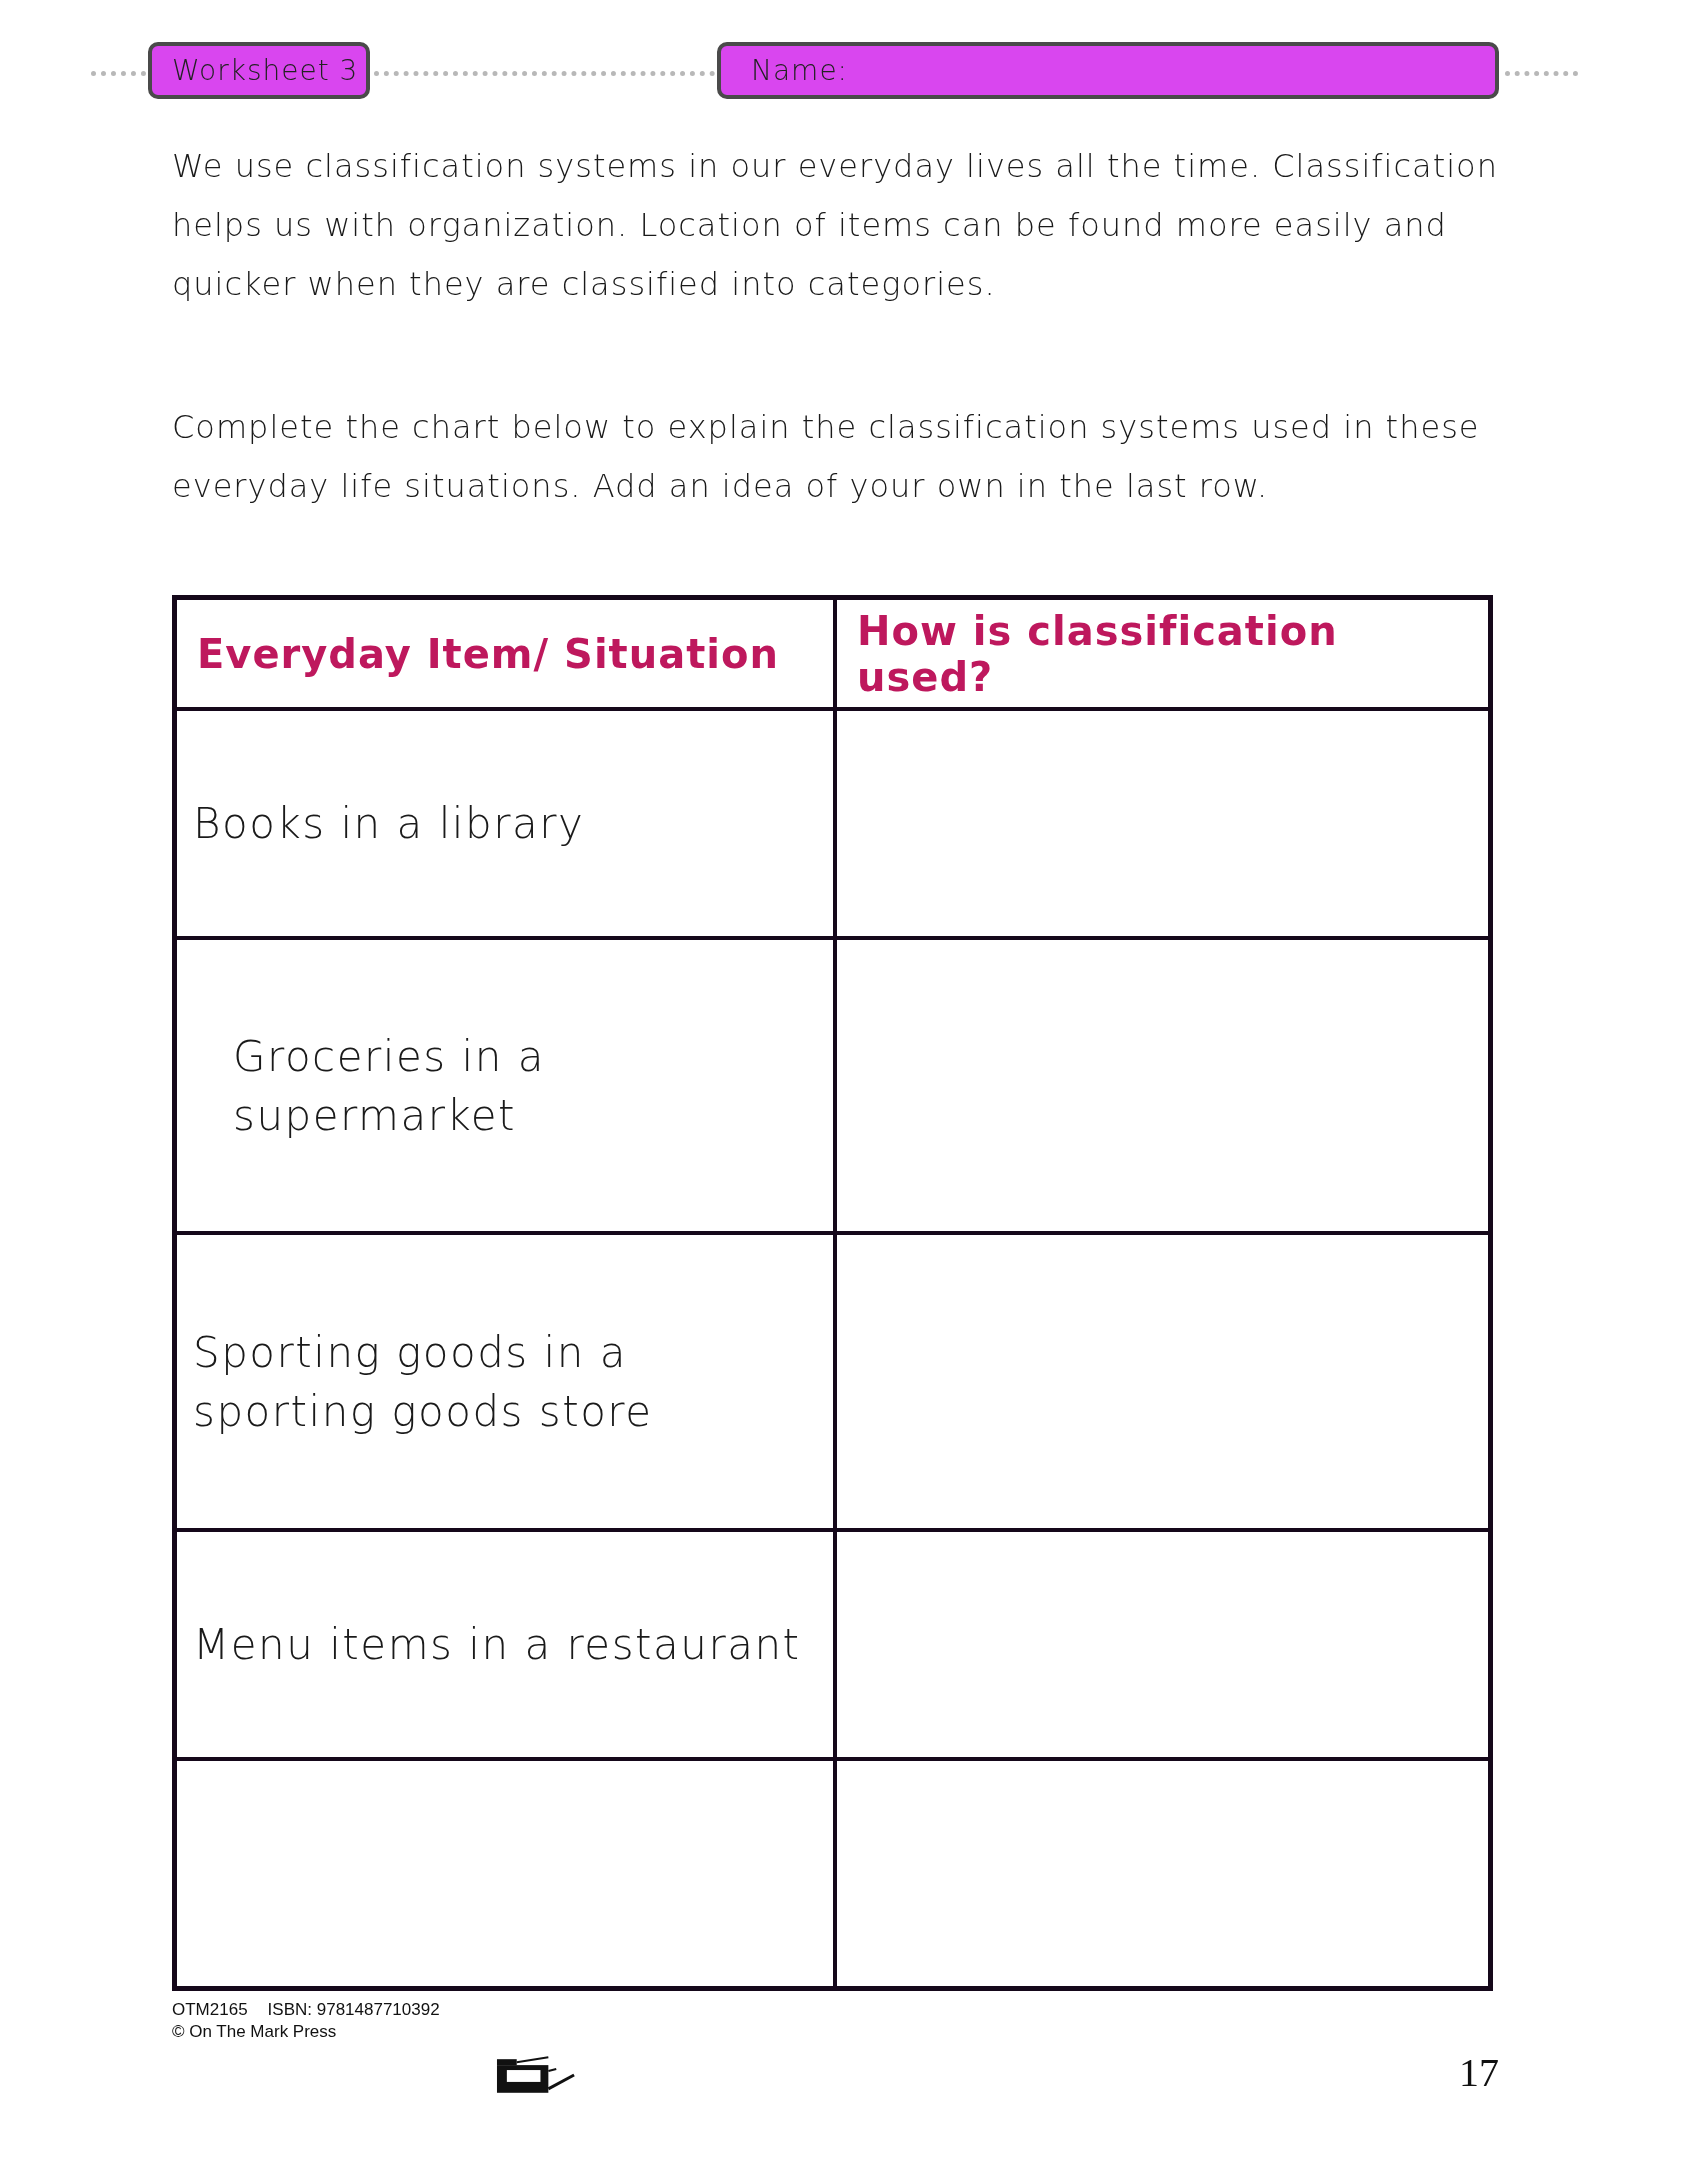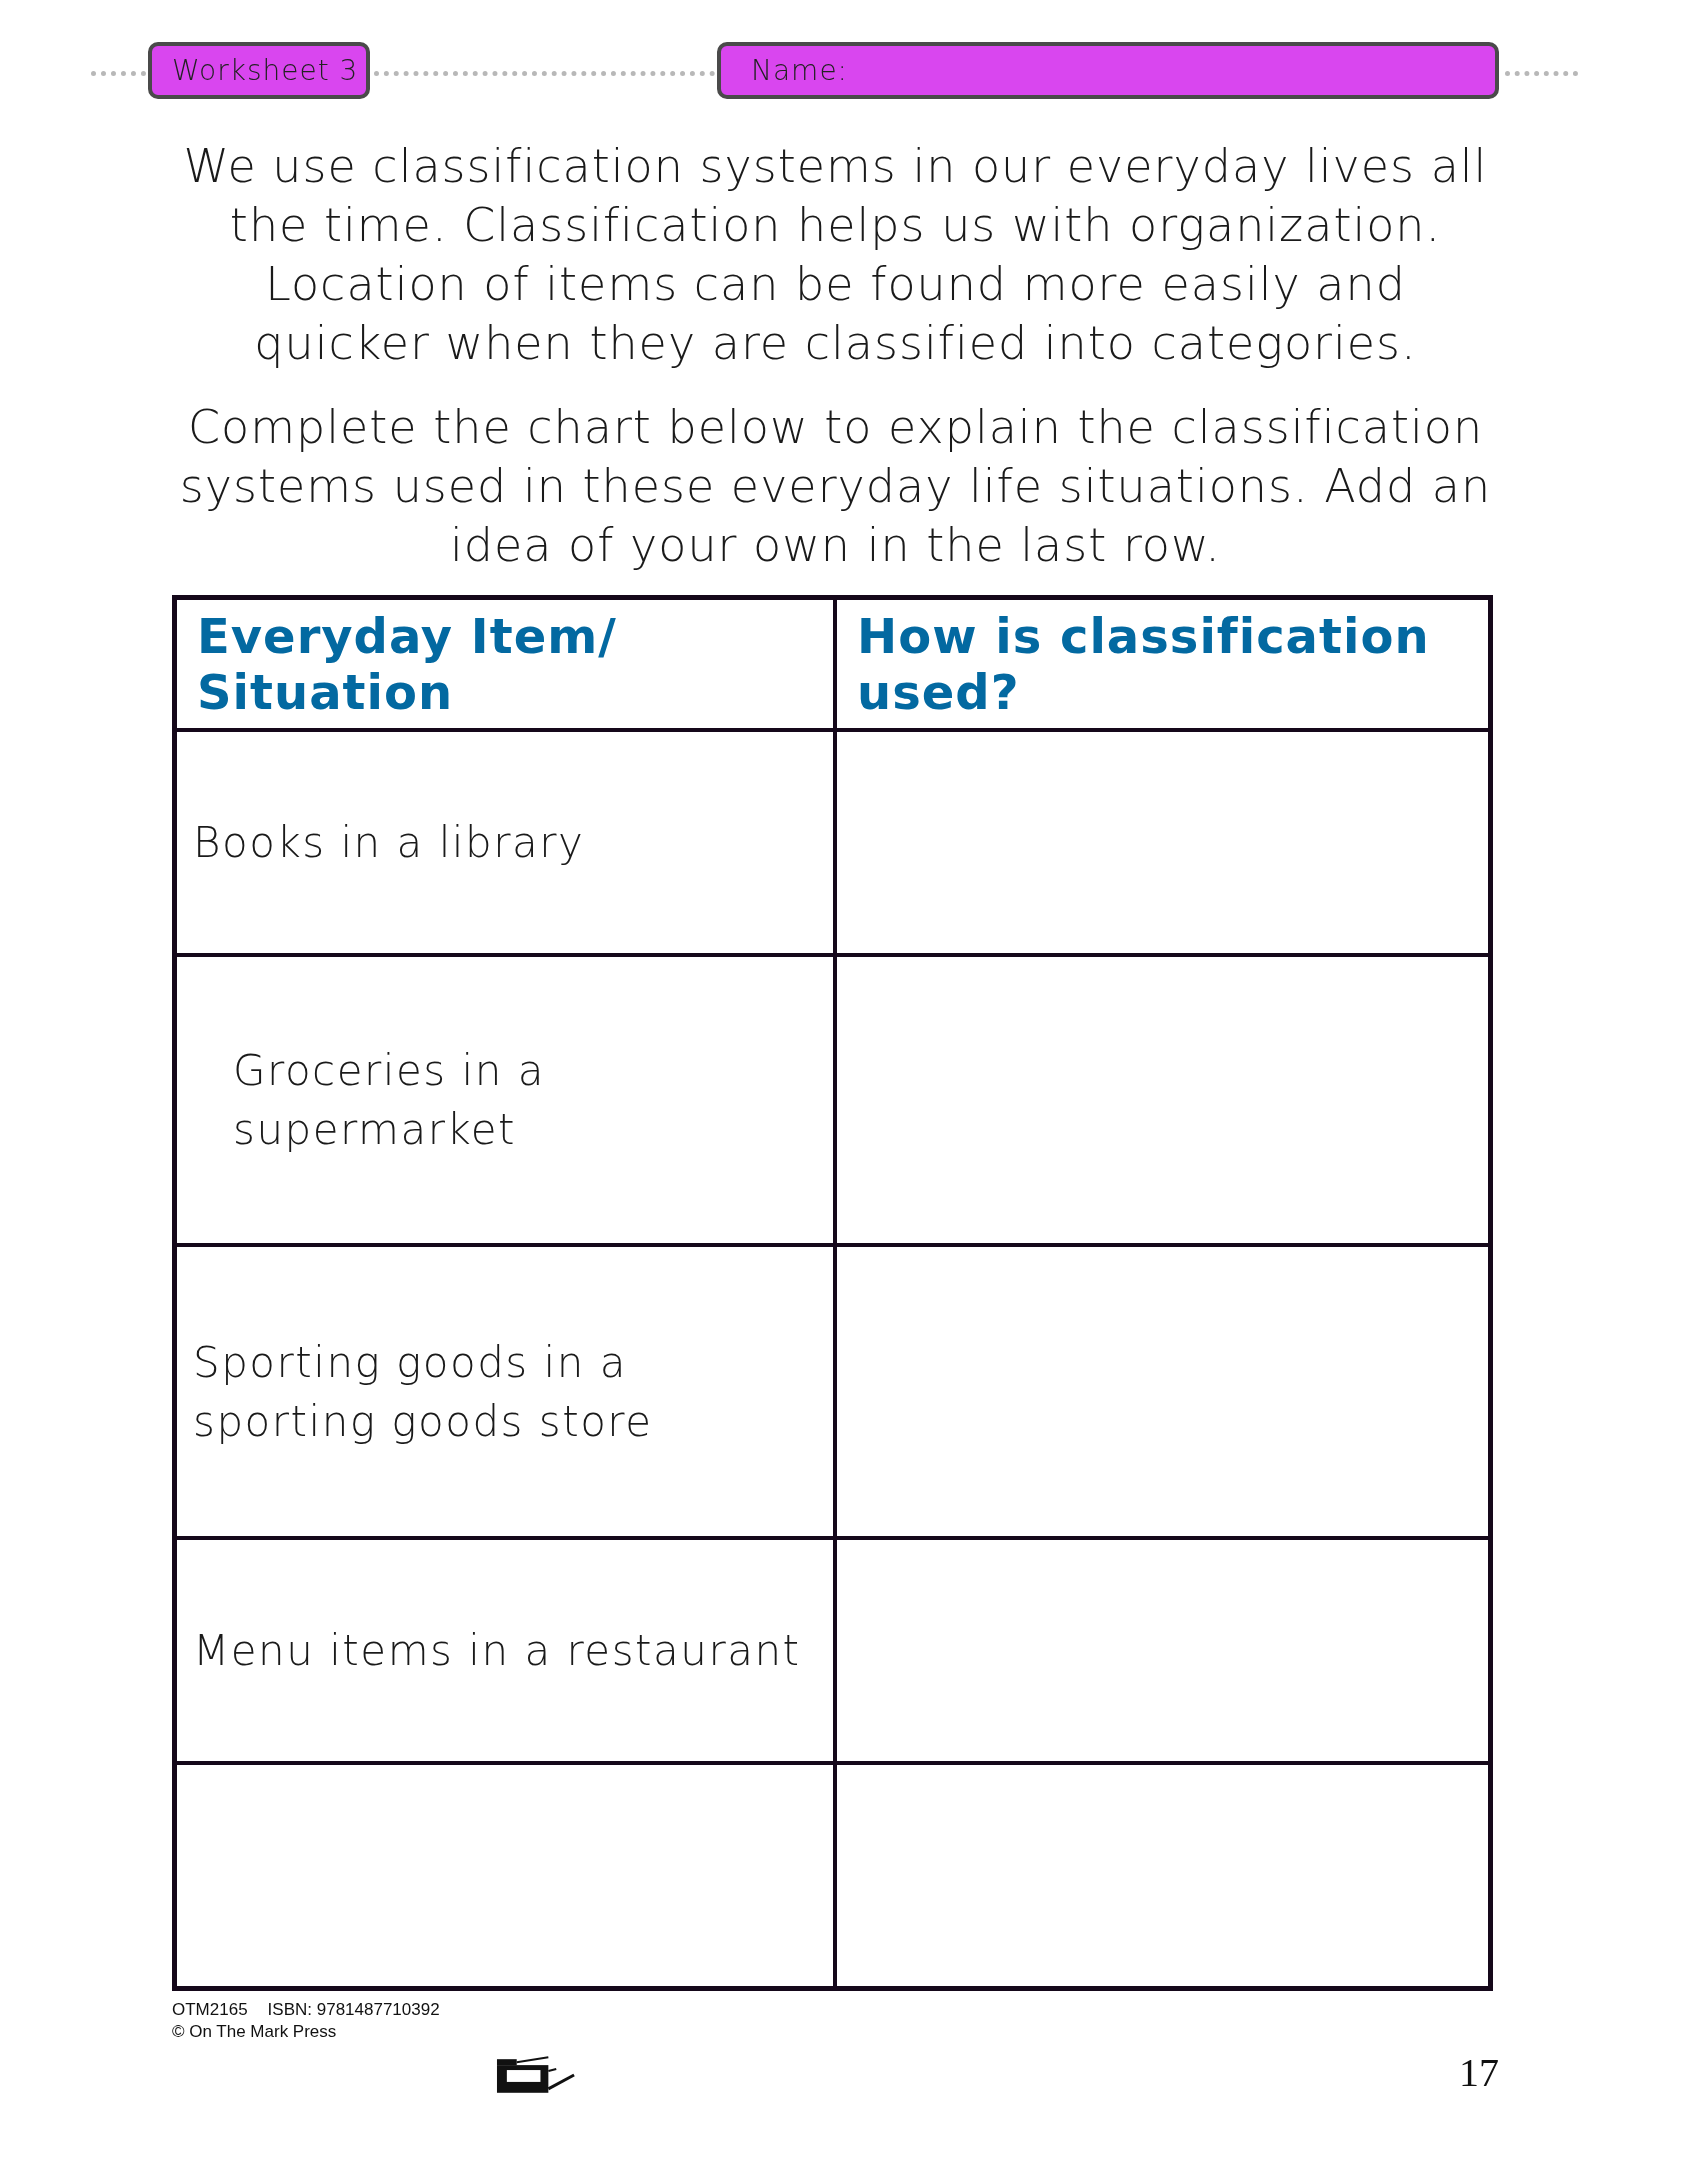--- a/index.html
+++ b/index.html
@@ -1,22 +1,22 @@
 <!DOCTYPE html>
 <html><head>
 <meta charset="utf-8">
 <style>
   html, body { margin:0; padding:0; background:#ffffff; }
   body { width:1683px; height:2178px; position:relative; overflow:hidden; font-family:"DejaVu Sans", sans-serif; color:#1a1a1a; }
   .dots { position:absolute; height:0; border-top:5px dotted #b8b8b8; top:71px; }
   .hbox { position:absolute; top:42px; height:57px; border:4px solid #4a4a4a; border-radius:10px; box-sizing:border-box; background:#d946ef; display:flex; align-items:center; font-size:28px; font-weight:300; color:#222; letter-spacing:1px; }
-  .intro { position:absolute; left:172px; width:1346px; font-size:46px; line-height:59px; font-weight:300; color:#1a1a1a; letter-spacing:1px; margin:0;text-align:center; }
+  .intro { position:absolute; left:172px; width:1346px; font-size:32px; line-height:59px; font-weight:300; color:#1a1a1a; letter-spacing:1px; margin:0; }
   table.chart { position:absolute; left:172px; top:595px; width:1321px; height:1396px; border-collapse:collapse; border:5px solid #15081a; }
   table.chart td, table.chart th { border:4px solid #15081a; padding:0 0 0 16px; text-align:left; vertical-align:middle; }
-  table.chart th { color:#0369a1; font-weight:bold; font-size:48px; height:87px; letter-spacing:1px; padding:0 0 0 20px; }
+  table.chart th { color:#be185d; font-weight:bold; font-size:40px; height:87px; letter-spacing:1px; padding:0 0 0 20px; }
   table.chart td.item { font-size:42px; line-height:59px; font-weight:300; color:#1a1a1a; letter-spacing:1.5px; width:640px; }
   .footer-left { position:absolute; left:172px; top:1999px; font-family:Liberation Sans, sans-serif; font-size:17px; line-height:22px; color:#111; }
   .footer-left span.gap { display:inline-block; width:20px; }
   .page-num { position:absolute; left:1459px; top:2049px; font-family:"Liberation Serif", serif; font-size:40px; color:#111; }
   .logo { position:absolute; left:495px; top:2055px; width:83px; height:40px; }
 </style>
 </head>
 <body>
 
 <div>

